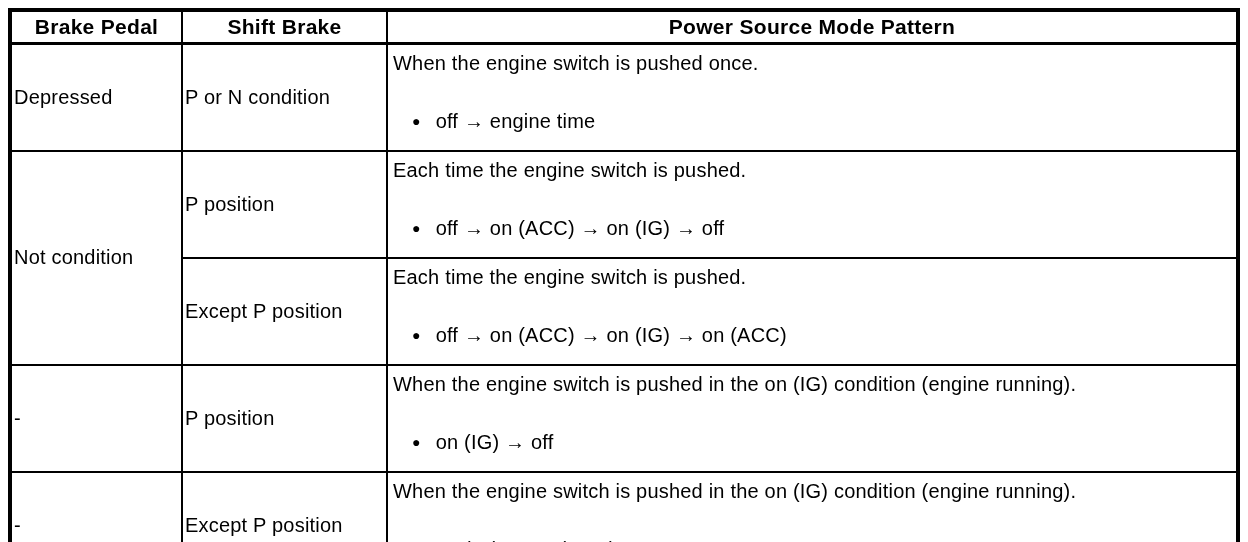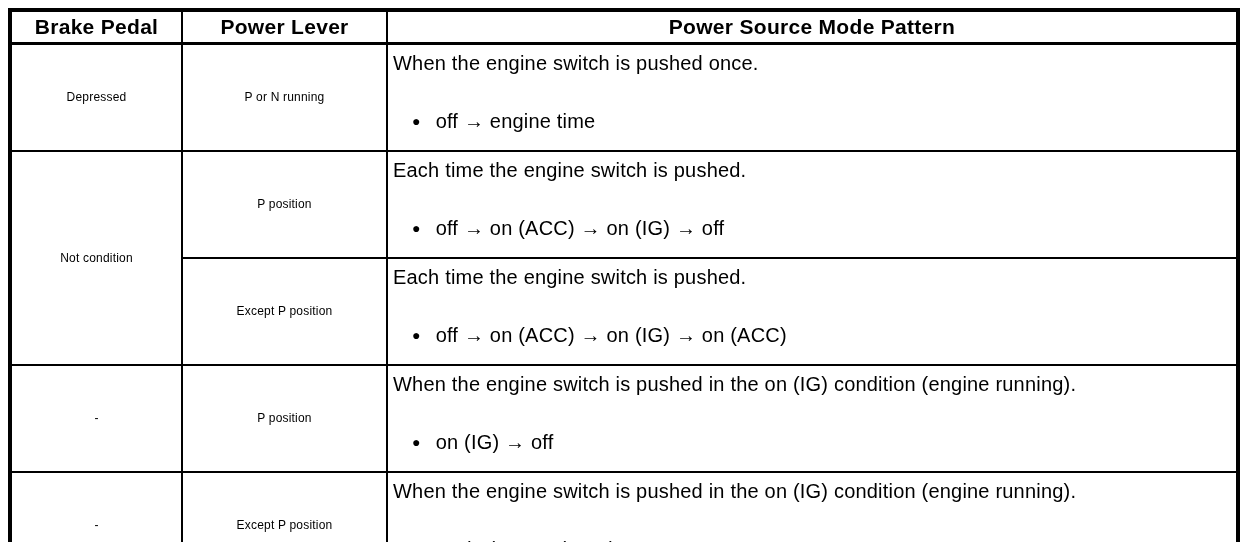--- a/index.html
+++ b/index.html
@@ -36,23 +36,22 @@
     border-bottom-width: 3px;
     height: 33px;
     font-size: 21px;
     font-weight: bold;
     text-align: center;
     vertical-align: middle;
     letter-spacing: 0.3px;
   }
   tbody tr { height: 97px; }
   td.cond {
-    text-align: center;
     vertical-align: middle;
-    font-size: 12px;
+    font-size: 20px;
     letter-spacing: 0.2px;
     padding: 0 2px;
   }
   td.pattern {
     vertical-align: top;
     font-size: 20px;
     padding: 6px 3px 17px 5px;
     margin-left: 37px;
   }
   .desc {
@@ -81,28 +80,28 @@
 <div class="page">
   <table class="pattern-table">
     <colgroup>
       <col style="width:172px">
       <col style="width:205px">
       <col style="width:851px">
     </colgroup>
     <thead>
       <tr>
         <th>Brake Pedal</th>
-        <th>Power Lever</th>
+        <th>Shift Brake</th>
         <th>Power Source Mode Pattern</th>
       </tr>
     </thead>
     <tbody>
       <tr>
         <td class="cond">Depressed</td>
-        <td class="cond">P or N running</td>
+        <td class="cond">P or N condition</td>
         <td class="pattern">
           <div class="desc">When the engine switch is pushed once.</div>
           <div class="seq">
             <span class="dot">●</span>
             <span>off → engine time</span>
           </div>
         </td>
       </tr>
       <tr>
         <td class="cond" rowspan="2">Not condition</td>

